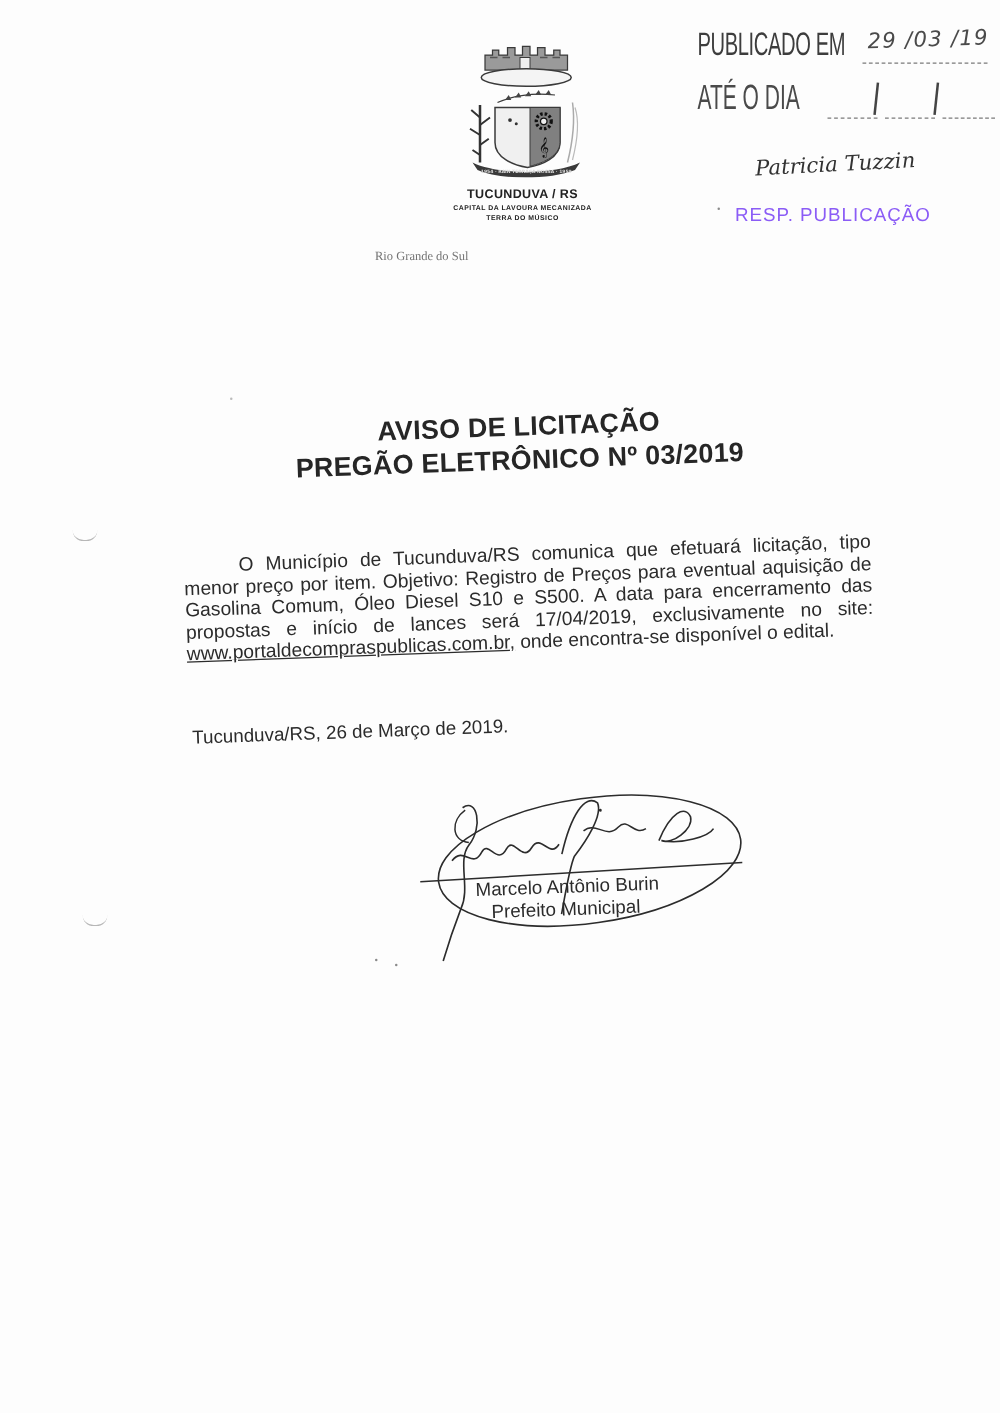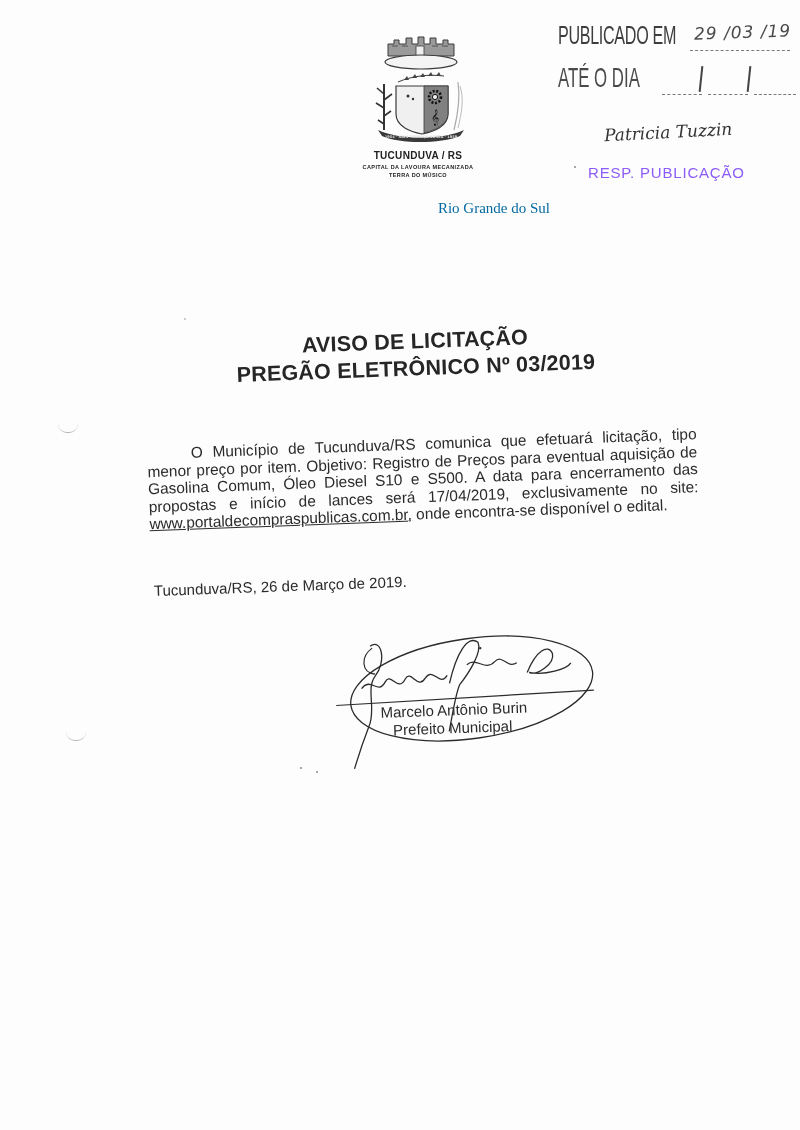--- a/index.html
+++ b/index.html
@@ -60,24 +60,24 @@
       text-align: center;
       font-family: "Liberation Serif", serif;
       font-size: 15px;
       letter-spacing: 0.6px;
       color: #2a2a2a;
     }
     .muni-state {
       position: absolute;
       left: 300px; top: 200px;
       width: 250px;
-      text-align: right;
+      text-align: left;
       font-family: "Liberation Serif", serif;
-      font-size: 15px;
-      color: #0369a1;
+      font-size: 10px;
+      color: #737373;
     }
     
     .stamp {
       position: absolute;
       left: 548px; top: 16px;
       width: 250px; height: 150px;
       color: #3a3a3a;
     }
     .stamp-row1 {
       position: absolute;

